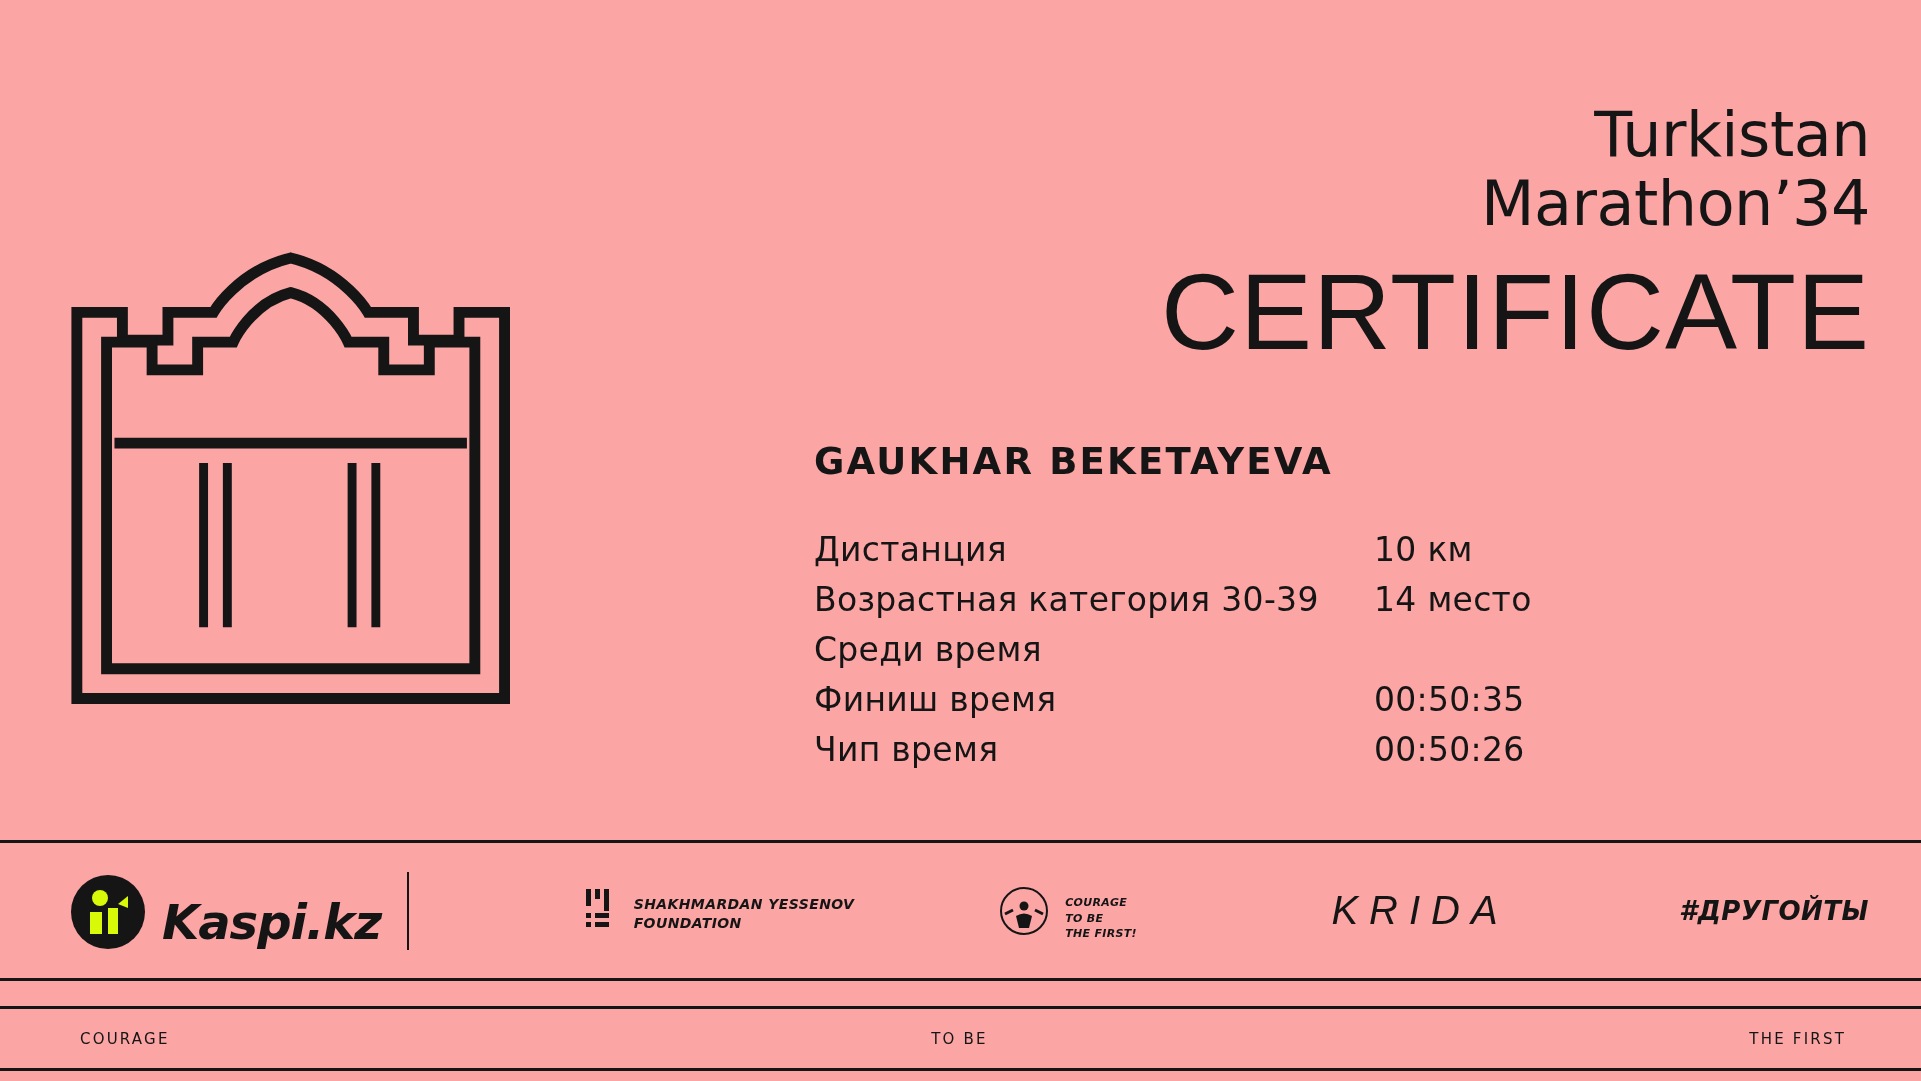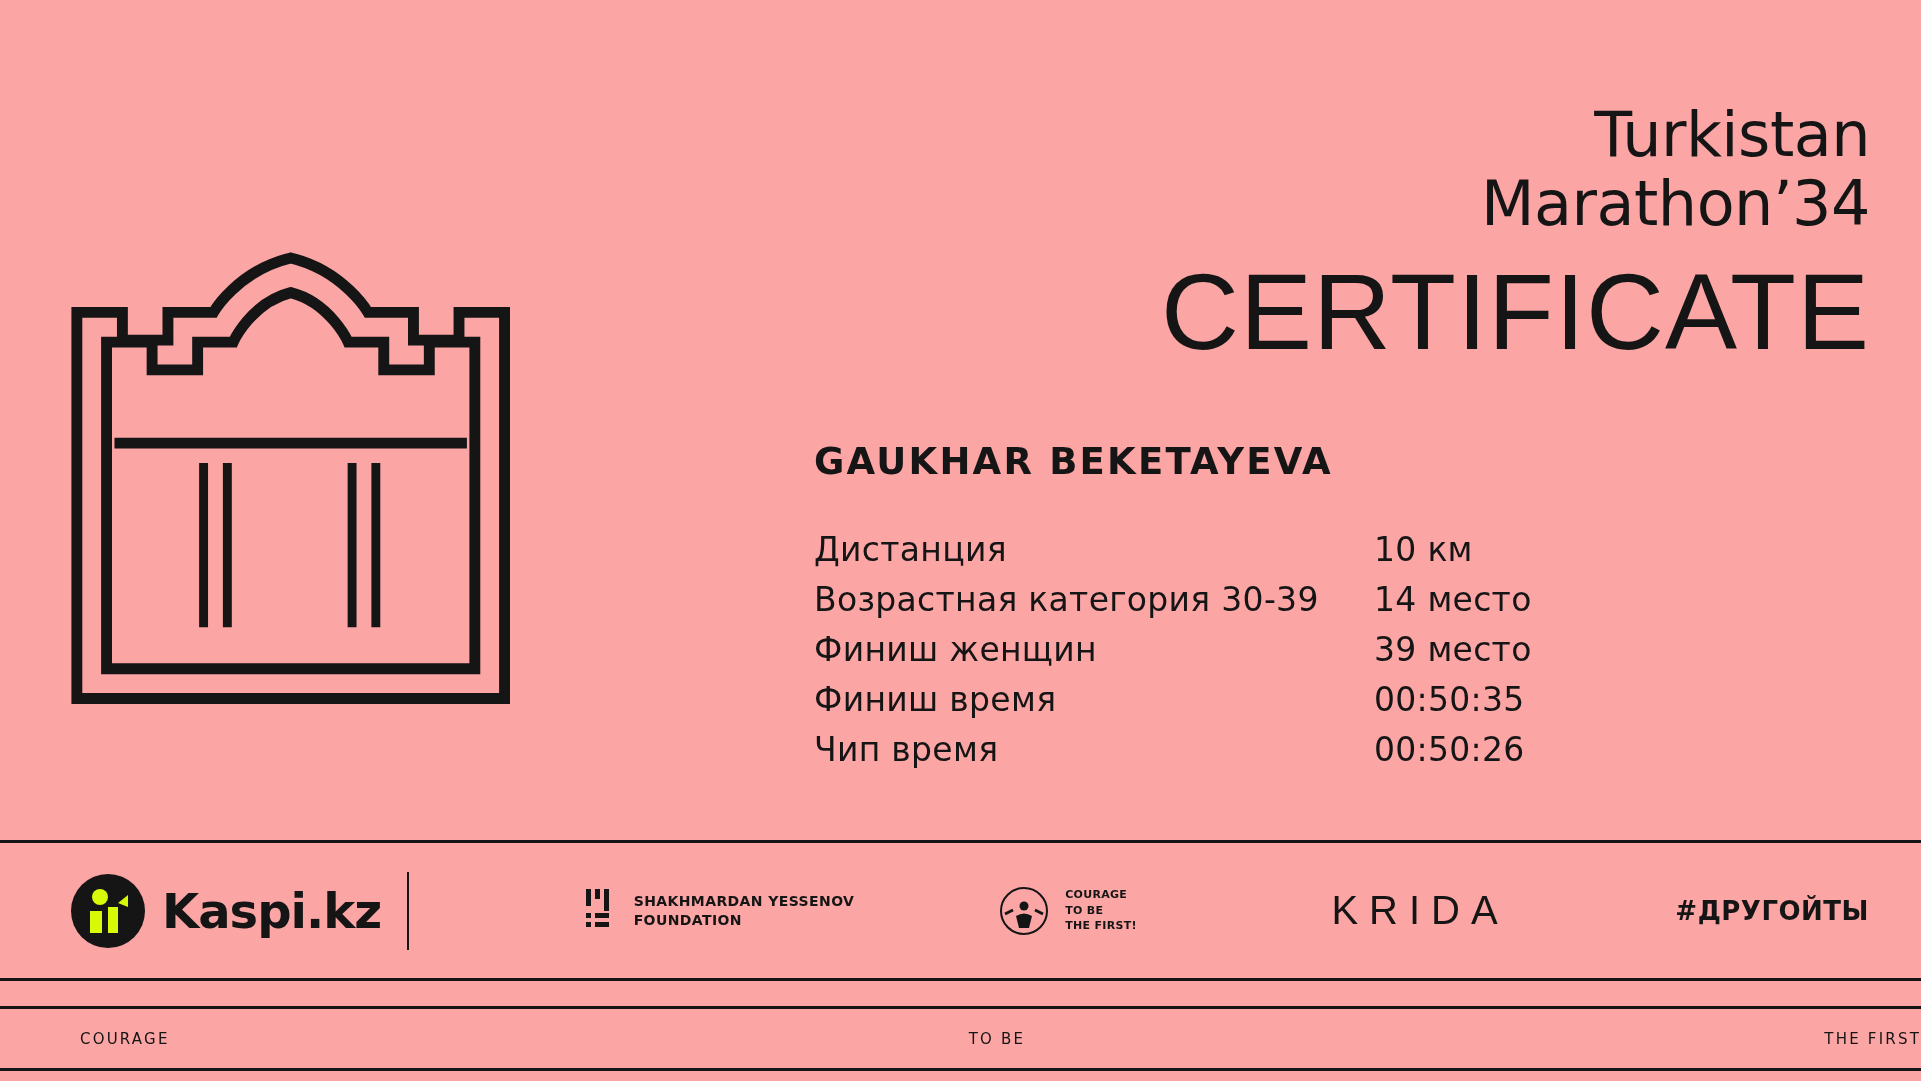--- a/index.html
+++ b/index.html
@@ -108,23 +108,24 @@
     position: absolute;
     left: 0;
     top: 843px;
     width: 1921px;
     height: 135px;
     display: flex;
     align-items: center;
   }
   .sponsor {
     display: flex;
-    align-items: center;
+    align-items: flex-end;
     justify-content: center;
     color: #151515;
+    font-style: italic;
   }
   .sponsor-kaspi {
     width: 470px;
     padding-left: 70px;
     justify-content: flex-start;
     gap: 16px;
   }
   .kaspi-mark {
     width: 76px;
     height: 76px;
@@ -195,21 +196,21 @@
     align-items: center;
   }
   .footer-item {
     font-size: 15px;
     letter-spacing: 2.2px;
     color: #151515;
     font-family: "DejaVu Sans", sans-serif;
   }
   .f-left { padding-left: 80px; }
   .f-center { flex: 1; text-align: center; }
-  .f-right { }
+  .f-right { padding-right: 75px; }
 </style>
 </head>
 <body>
 
 <div class="certificate">
 
   <div class="emblem-wrap">
     <svg viewBox="0 0 620 520" xmlns="http://www.w3.org/2000/svg" fill="none" stroke="#151515" stroke-width="11">
 
       <path d="M14 450 L14 60 L60 60 L60 88 L106 88 L106 60 L152 60
@@ -239,22 +240,21 @@
     <div class="results">
       <div class="result-row">
         <div class="result-label">Дистанция</div>
         <div class="result-value">10 км</div>
       </div>
       <div class="result-row">
         <div class="result-label">Возрастная категория 30-39</div>
         <div class="result-value">14 место</div>
       </div>
       <div class="result-row">
-        <div class="result-label">Финиш женщин</div>
-        <div class="result-value">39 место</div>
+        <div class="result-label">Среди время</div>
       </div>
       <div class="result-row">
         <div class="result-label">Финиш время</div>
         <div class="result-value">00:50:35</div>
       </div>
       <div class="result-row">
         <div class="result-label">Чип время</div>
         <div class="result-value">00:50:26</div>
       </div>
     </div>

